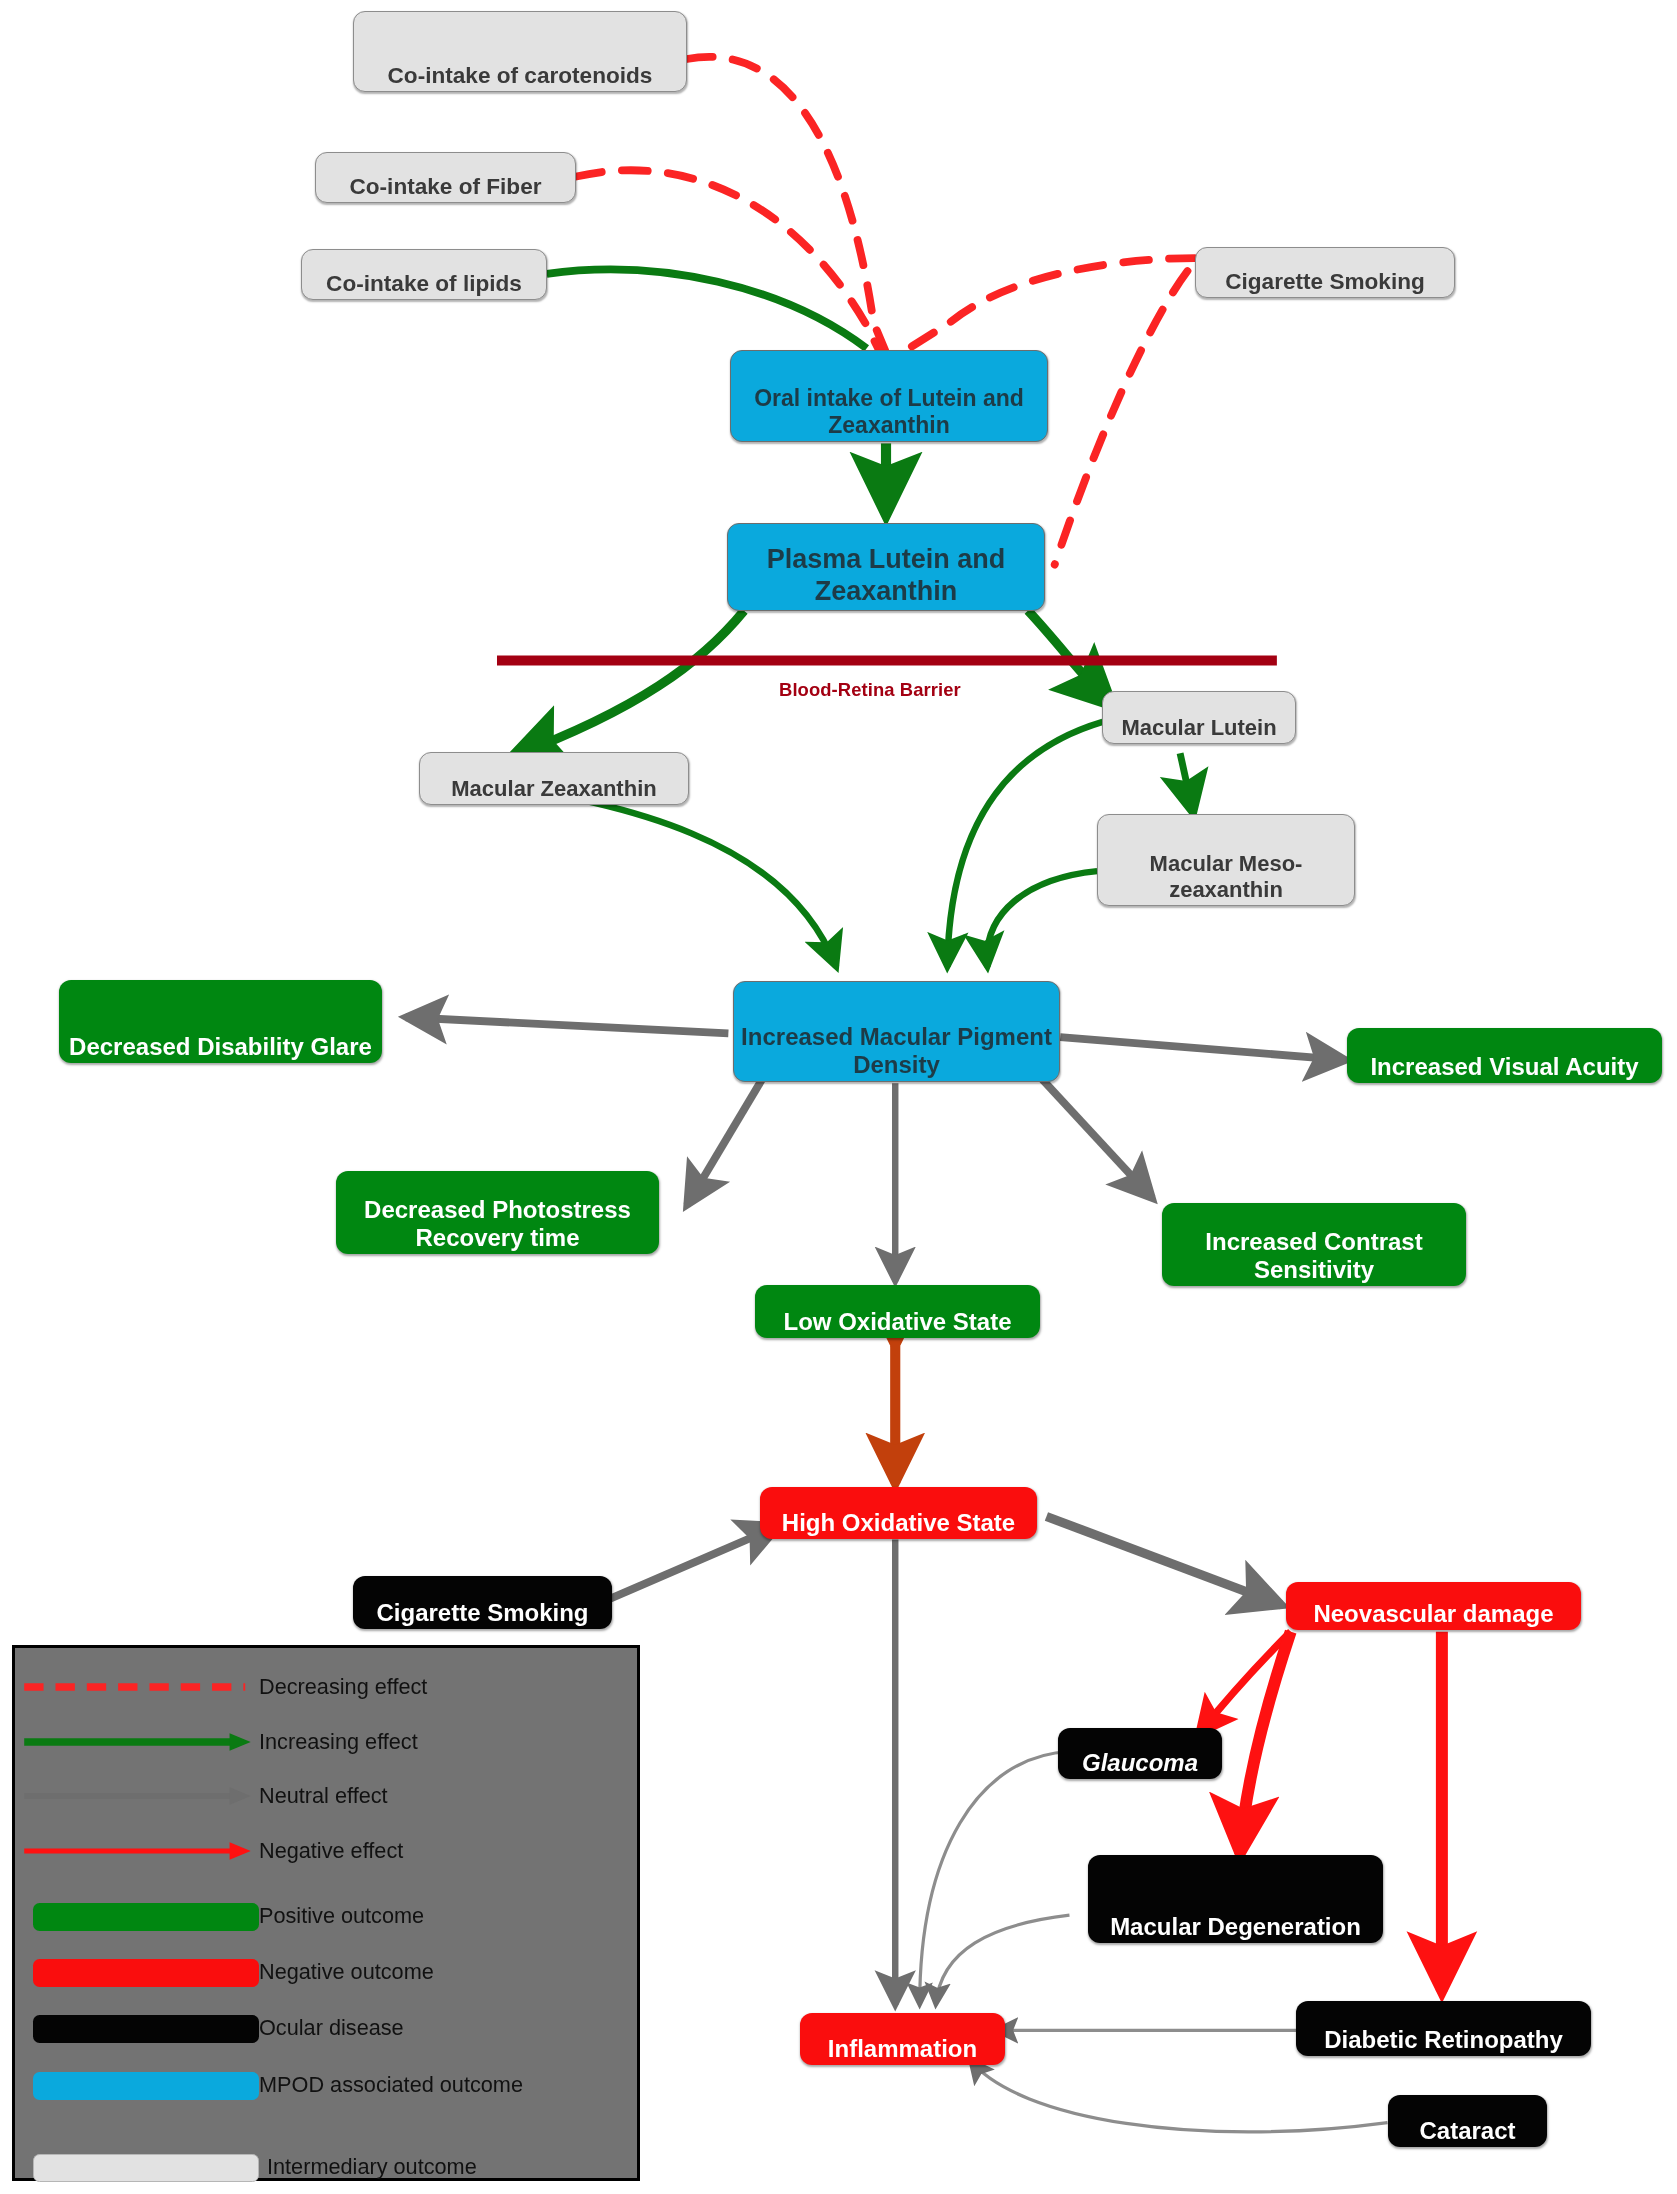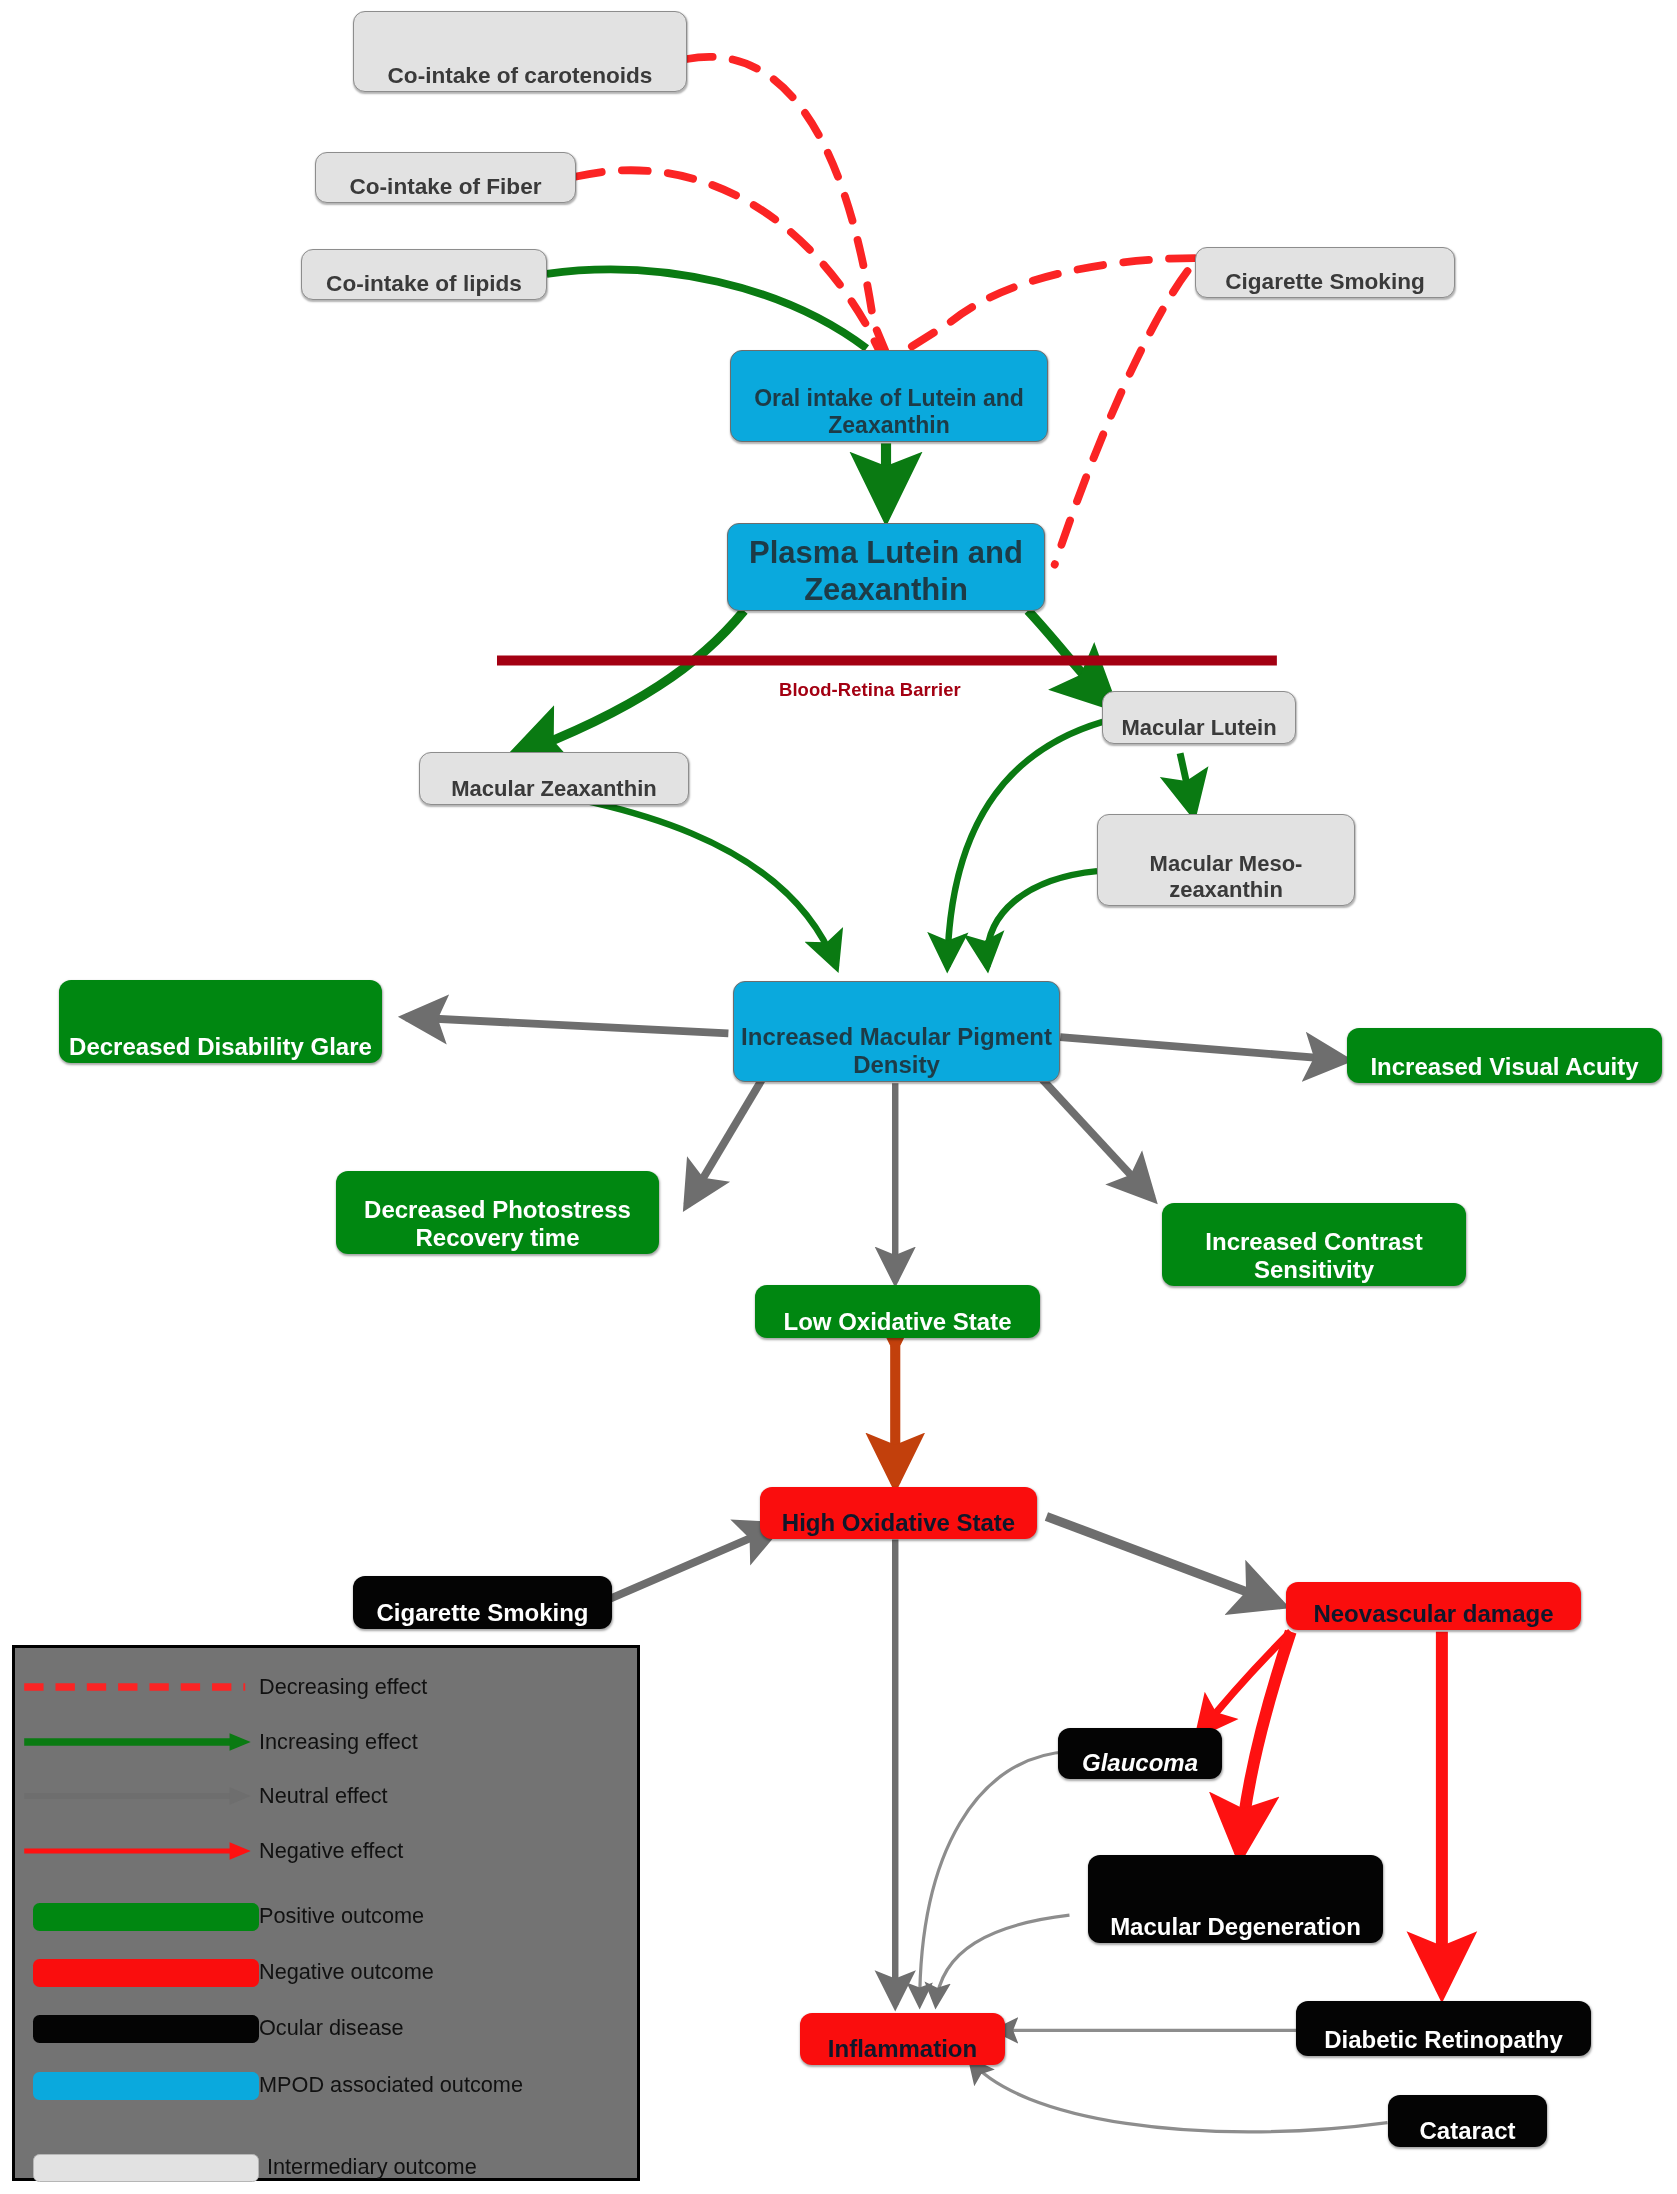--- a/index.html
+++ b/index.html
@@ -3,21 +3,21 @@
 <meta charset="utf-8">
 <style>
   html,body{margin:0;padding:0;background:#ffffff;}
   body{font-family:"Liberation Sans",sans-serif;}
   #stage{position:relative;width:1678px;height:2194px;background:#fff;overflow:hidden;}
   #edges{position:absolute;left:0;top:0;width:1678px;height:2194px;}
   .node{position:absolute;box-sizing:border-box;display:flex;align-items:flex-end;justify-content:center;text-align:center;border-radius:12px;font-weight:bold;line-height:1.18;padding:1.8px 4.6px;}
   .n-inter{background:#e2e2e2;border:1.4px solid #8d8d8d;color:#3a3a3a;box-shadow:0.9px 1.4px 1.8px rgba(0,0,0,.30);}
   .n-mpod{background:#0aa9dd;border:1.4px solid #6d6d6d;color:#1d3b47;box-shadow:0.9px 1.4px 1.8px rgba(0,0,0,.30);}
   .n-pos{background:#008711;color:#ffffff;box-shadow:0.9px 1.8px 2.3px rgba(0,0,0,.35);}
-  .n-neg{background:#fa0d0d;color:#0f172a;box-shadow:0.9px 1.8px 2.3px rgba(0,0,0,.35);}
+  .n-neg{background:#fa0d0d;color:#ffffff;box-shadow:0.9px 1.8px 2.3px rgba(0,0,0,.35);}
   .n-dis{background:#040404;color:#ffffff;box-shadow:0.9px 1.8px 2.3px rgba(0,0,0,.35);}
   .barrier-label{position:absolute;color:#a30012;font-weight:bold;font-size:18.4px;letter-spacing:0.1px;}
   
   #legend{position:absolute;left:12px;top:1645px;width:628px;height:536px;border:3.2px solid #000;background:#737373;box-sizing:border-box;}
   .lg-row{position:absolute;left:0;width:100%;height:40px;display:flex;align-items:center;}
   .lg-sym{width:244px;height:40px;position:relative;flex:0 0 244px;}
   .lg-txt{font-size:21.7px;color:#111;font-weight:normal;font-family:"Liberation Sans",sans-serif;}
   .lg-swatch{position:absolute;left:17.5px;top:6.5px;width:226px;height:28px;border-radius:6.5px;}
   svg.lgline{position:absolute;left:0;top:0;width:244px;height:40px;}
 </style>
@@ -110,21 +110,21 @@
   </div>
 
   <div class="node n-inter" style="left:1195px;top:247px;width:260px;height:51px;font-size:22.6px;">
     <span>Cigarette Smoking</span>
   </div>
 
   <div class="node n-mpod" style="left:730px;top:350px;width:318px;height:92px;font-size:23px;">
     <span>Oral intake of Lutein and Zeaxanthin</span>
   </div>
 
-  <div class="node n-mpod" style="left:727px;top:523px;width:318px;height:88px;font-size:31px;">
+  <div class="node n-mpod" style="left:727px;top:523px;width:318px;height:88px;font-size:27px;">
     <span>Plasma Lutein and Zeaxanthin</span>
   </div>
 
   <div class="barrier-label" style="left:779px;top:679px;">Blood-Retina Barrier</div>
 
   <div class="node n-inter" style="left:419px;top:752px;width:270px;height:53px;font-size:22px;">
     <span>Macular Zeaxanthin</span>
   </div>
 
   <div class="node n-inter" style="left:1102px;top:691px;width:194px;height:53px;font-size:22px;">

